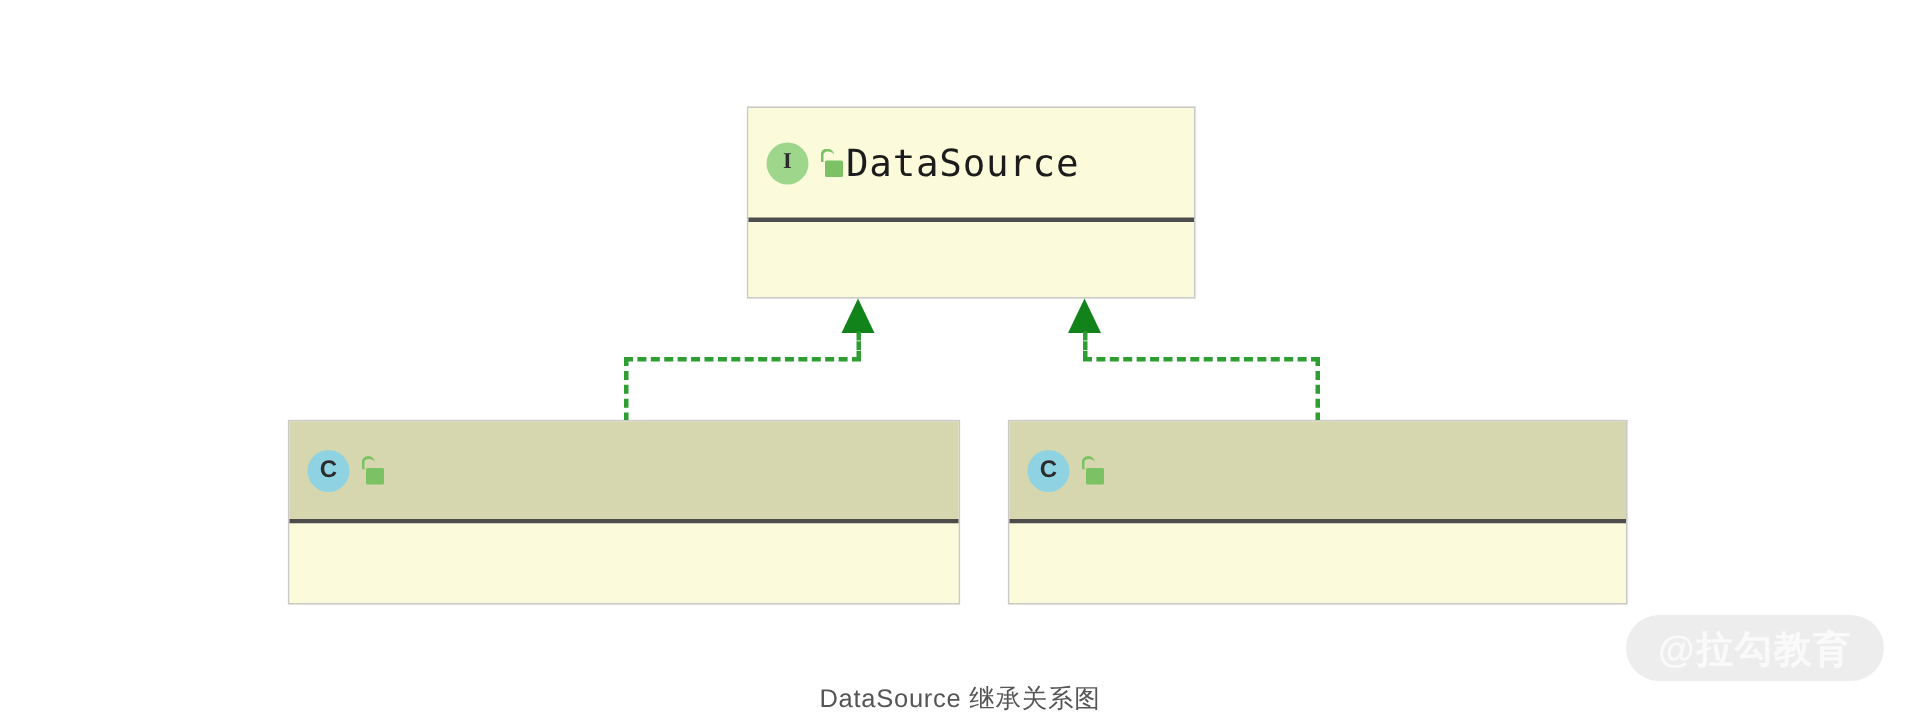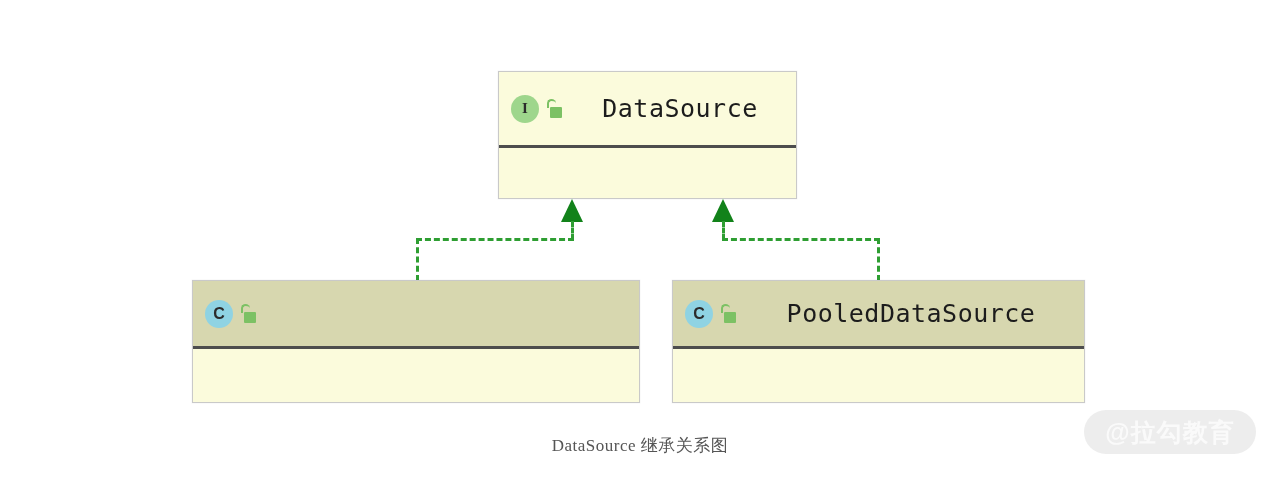--- a/index.html
+++ b/index.html
@@ -109,21 +109,21 @@
     top: 8px;
     width: 12px;
     height: 11px;
     background: #7cc164;
     border-radius: 1px;
   }
 
   
   .uml-name {
     flex: 1 1 auto;
-    text-align: center;
+    text-align: left;
     font-family: "DejaVu Sans Mono", "Liberation Mono", monospace;
     font-size: 25px;
     color: #1c1c1c;
     letter-spacing: 0.5px;
     white-space: nowrap;
   }
 
   
   .conn {
     position: absolute;
@@ -147,24 +147,25 @@
     border-right: 11px solid transparent;
     border-bottom: 23px solid #12821a;
   }
 
   
   .caption {
     position: absolute;
     left: 0;
     right: 0;
     text-align: center;
-    font-family: Liberation Serif, serif;
+    font-family: Liberation Sans, sans-serif;
     font-size: 17px;
     color: #555555;
     letter-spacing: 0.5px;
+    margin-top: 20px;
   }
 
   
   .watermark {
     position: absolute;
     display: flex;
     align-items: center;
     justify-content: center;
     background: #ededed;
     border-radius: 22px;
@@ -219,21 +220,20 @@
     <div class="uml-body" style="top:68px; height:53px;"></div>
   </div>
 
   <div class="uml-box" style="left:672px; top:280px; width:413px; height:123px;">
     <div class="uml-header khaki" style="height:65px;">
       <div class="stereo cls">C</div>
       <div class="padlock">
         <div class="shackle"></div>
         <div class="body"></div>
       </div>
-      <div class="uml-name">PooledDataSource</div>
     </div>
     <div class="uml-divider" style="top:65px;"></div>
     <div class="uml-body" style="top:68px; height:53px;"></div>
   </div>
 
   <div class="caption" style="top:434px;">DataSource 继承关系图</div>
 
   <div class="watermark" style="left:1084px; top:410px; width:172px; height:44px;">@拉勾教育</div>
 
 </div>

